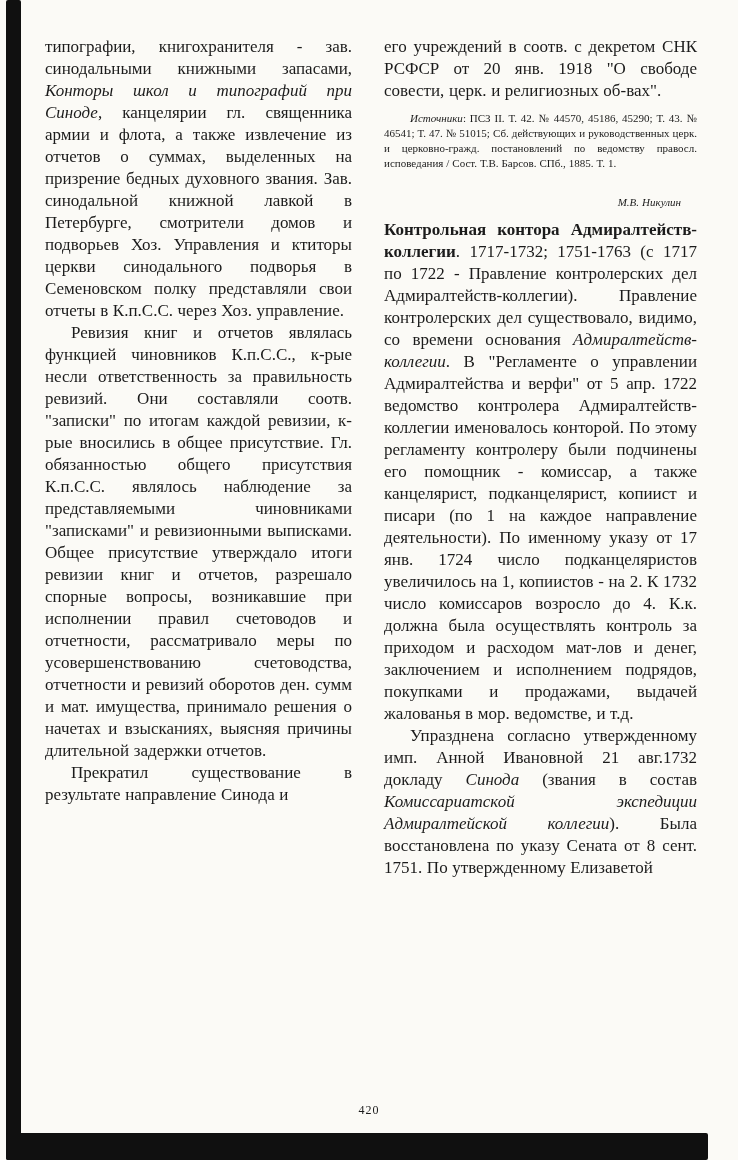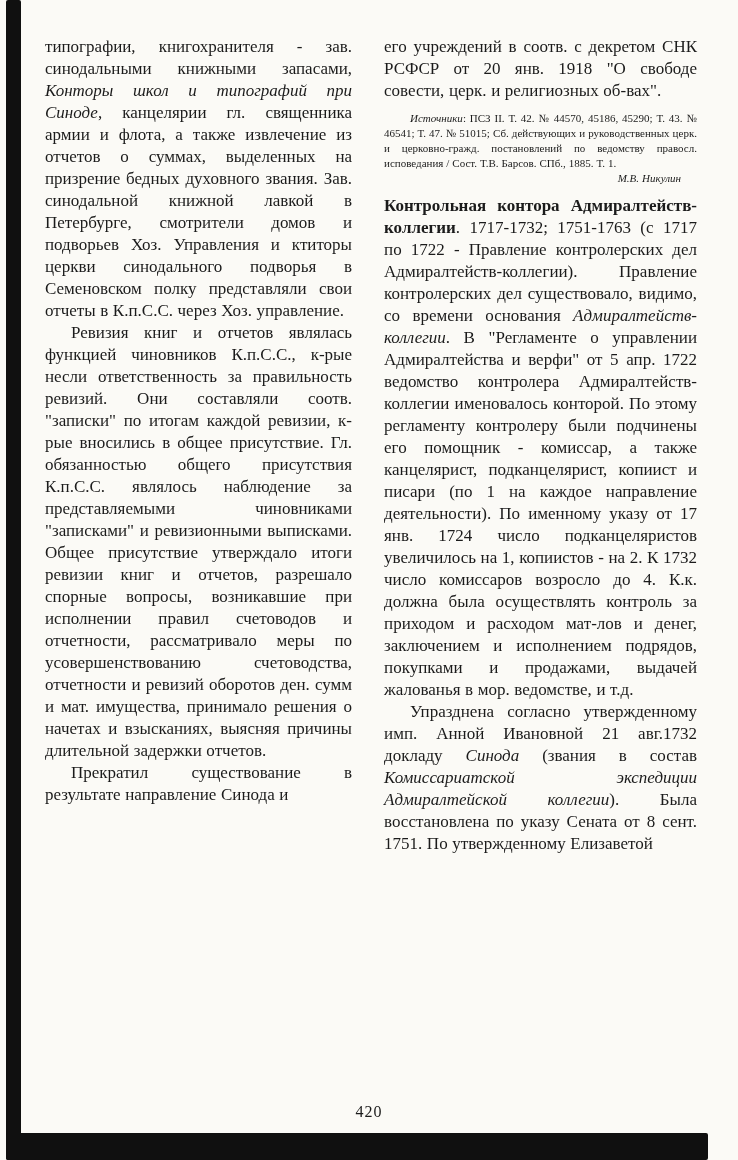--- a/index.html
+++ b/index.html
@@ -41,30 +41,30 @@
     margin: 0;
     font-size: 17px;
     line-height: 22px;
     text-align: justify;
     hyphens: auto;
     -webkit-hyphens: auto;
     word-spacing: 0.02em;
   }
   p.para.indent { text-indent: 26px; }
   p.para.small  { font-size: 11px; line-height: 15px; }
-  p.para.align-right { text-align: right; padding-right: 16px; }
+  p.para.align-right { text-align: right; padding-right: 16px; margin-top: 24px; }
   p.para.gap-before { margin-top: 9px; }
   .italic { font-style: italic; }
   .bold   { font-weight: bold; font-family: Liberation Serif, serif; }
   .page-number {
     position: absolute;
     top: 1103px; left: 0;
     width: 738px;
     text-align: center;
-    font-size: 16px;
+    font-size: 12px;
     letter-spacing: 1px;
   }
 </style>
 </head>
 <body>
 
 <div class="scan">
   <div class="edge-left"></div>
   <div class="edge-bottom"></div>
 

